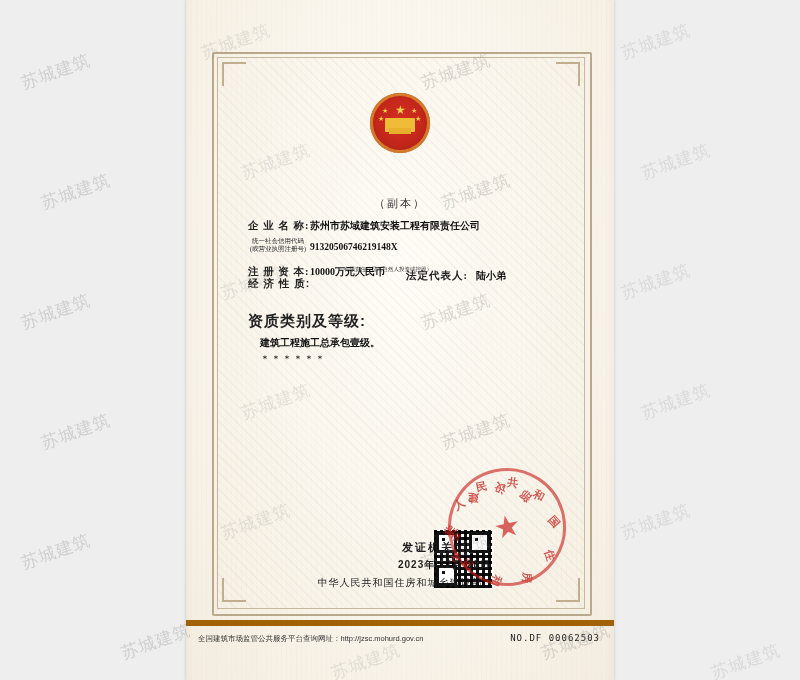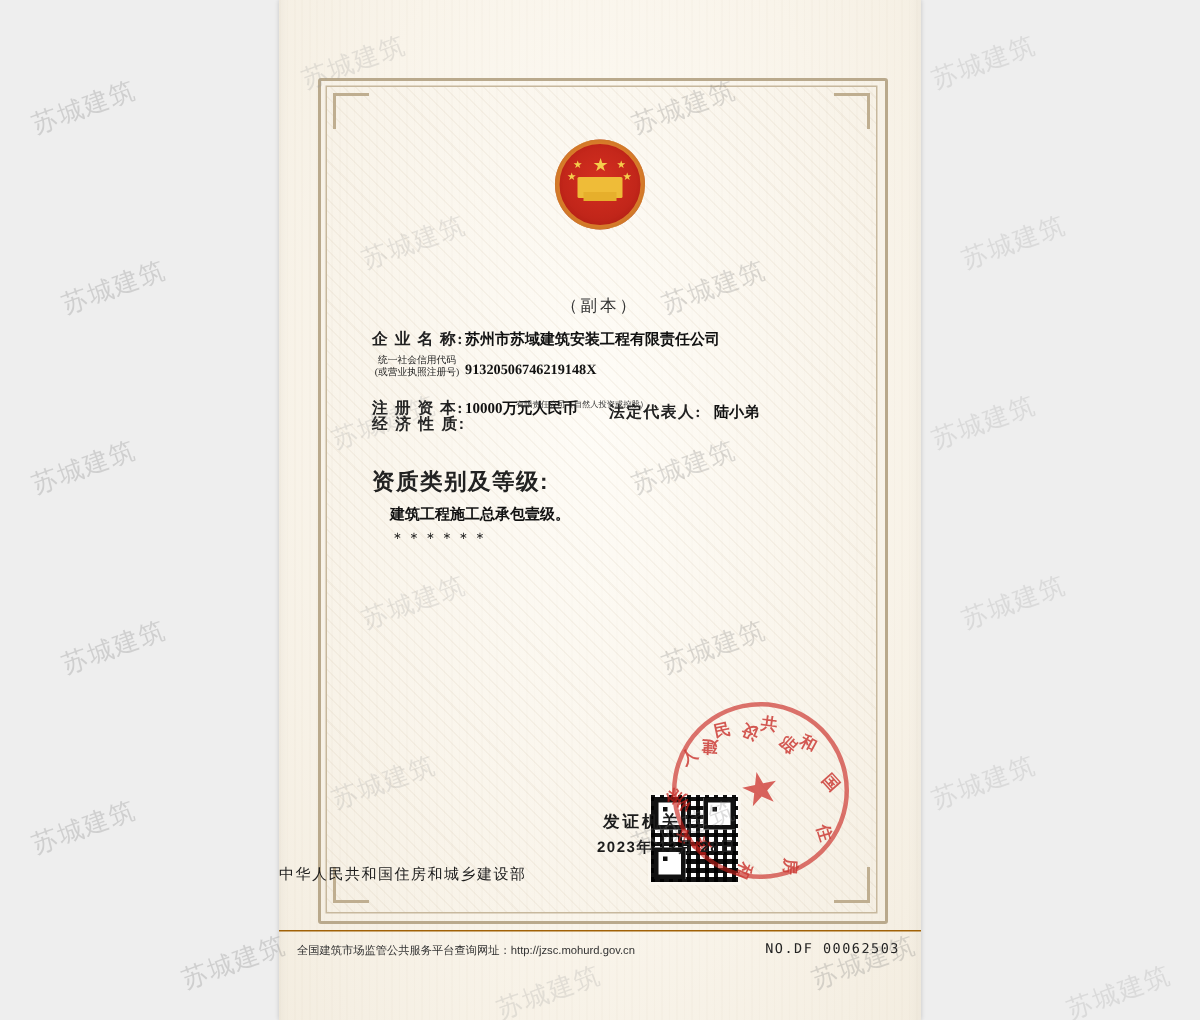--- a/index.html
+++ b/index.html
@@ -280,20 +280,21 @@
     top: 558px;
     font-size: 10px;
     color: #1d1d1d;
     letter-spacing: 1px;
     font-weight: bold;
   }
   .ministry {
     position: absolute;
     left: 0; right: 0;
     top: 576px;
+    text-align: center;
     font-size: 10px;
     letter-spacing: 1px;
     color: #1d1d1d;
   }
 
   
   .qr {
     position: absolute;
     left: 246px;
     top: 528px;
@@ -321,21 +322,21 @@
   .qr .f2 { right: 2px; top: 2px; }
   .qr .f3 { left: 2px; bottom: 2px; }
 
   
   .footer {
     position: absolute;
     left: 186px;
     top: 620px;
     width: 428px;
     height: 26px;
-    border-top: 1px solid #a16207;
+    border-top: 6px solid #a16207;
   }
   .footer .f-left {
     position: absolute;
     left: 12px; top: 8px;
     font-size: 7.5px;
     color: #333;
     letter-spacing: 0;
   }
   .footer .f-right {
     position: absolute;

